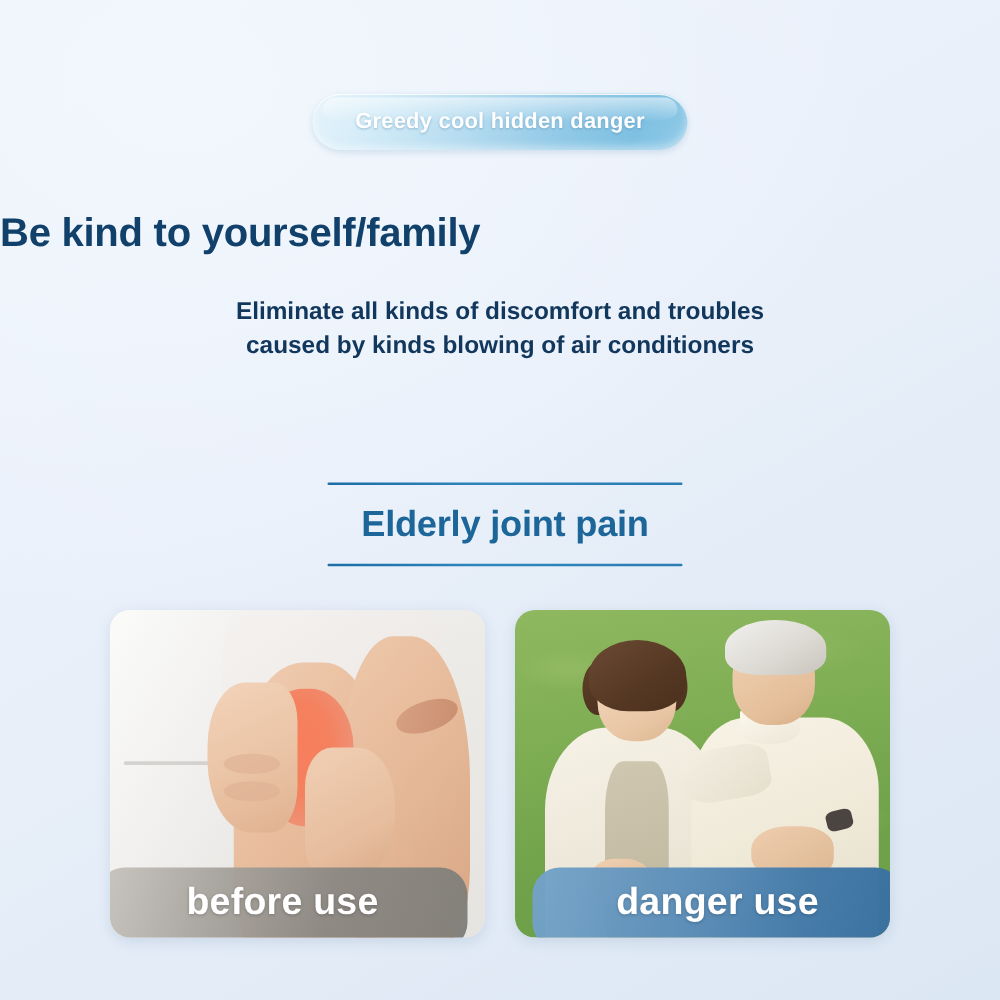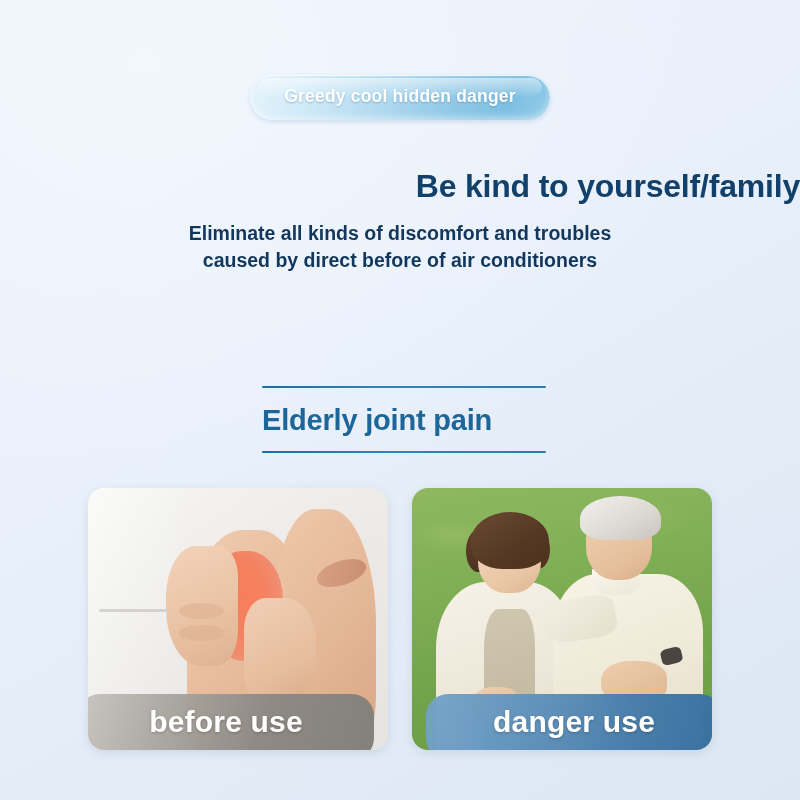--- a/index.html
+++ b/index.html
@@ -64,30 +64,30 @@
     background: linear-gradient(180deg, rgba(255,255,255,0.55), rgba(255,255,255,0.02));
     pointer-events: none;
   }
 
   
   .headline {
     position: absolute;
     top: 168px;
     left: 0;
     width: 800px;
-    text-align: right;
+    text-align: left;
     font-size: 32px;
     font-weight: bold;
     color: #11416b;
     letter-spacing: -0.2px;
   }
 
   .subhead {
     position: absolute;
-    top: 220px;
+    top: 236px;
     left: 0;
     width: 800px;
     text-align: center;
     font-size: 19.5px;
     font-weight: bold;
     color: #12375c;
     line-height: 1.38;
   }
   .subhead .line { display: block; }
 
@@ -101,21 +101,21 @@
   .rule {
     height: 2px;
     width: 100%;
     background: linear-gradient(90deg, #1c6ea5, #2f86bd 45%, #2a7cb2 100%);
     border-radius: 1px;
   }
   .section-title {
     font-size: 29px;
     font-weight: bold;
     color: #1d6699;
-    text-align: left;
+    text-align: center;
     padding: 16px 0 14px 0;
     letter-spacing: -0.2px;
     white-space: nowrap;
   }
 
   
   .cards {
     position: absolute;
     top: 488px;
     left: 88px;
@@ -362,21 +362,21 @@
 <div class="page">
 
   <div class="badge-wrap">
     <div class="badge">Greedy cool hidden danger</div>
   </div>
 
   <div class="headline">Be kind to yourself/family</div>
 
   <div class="subhead">
     <span class="line">Eliminate all kinds of discomfort and troubles</span>
-    <span class="line">caused by direct before of air conditioners</span>
+    <span class="line">caused by kinds blowing of air conditioners</span>
   </div>
 
   <div class="section">
     <div class="rule"></div>
     <div class="section-title">Elderly joint pain</div>
     <div class="rule"></div>
   </div>
 
   <div class="cards">
 

